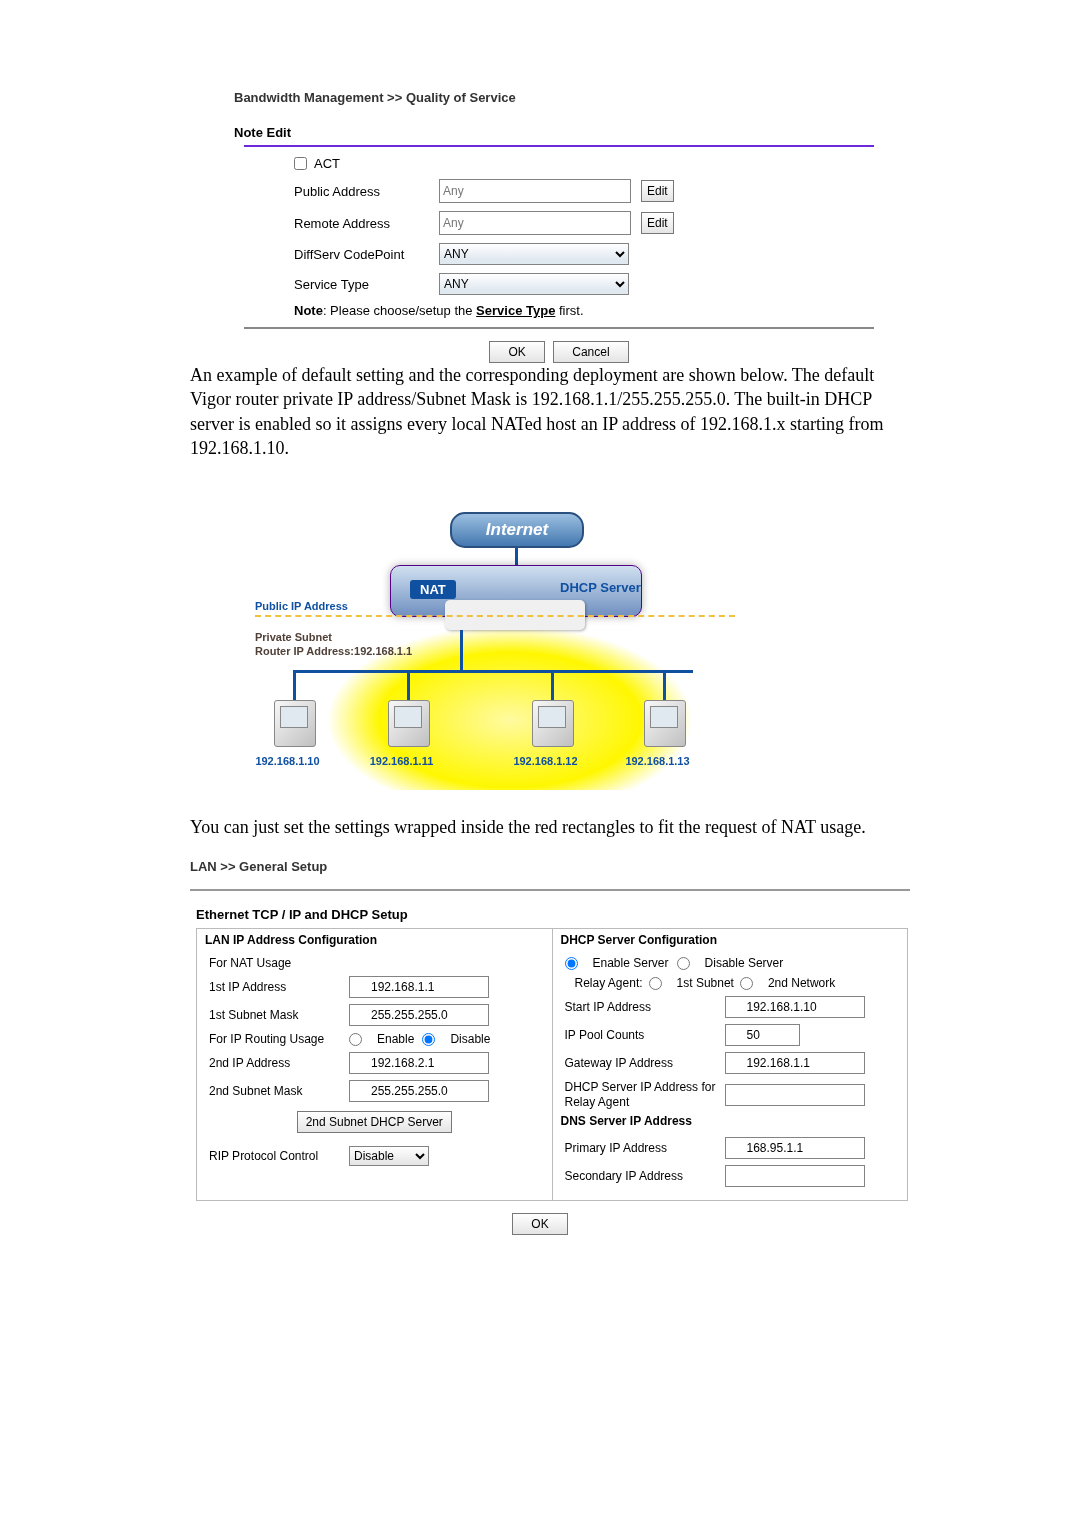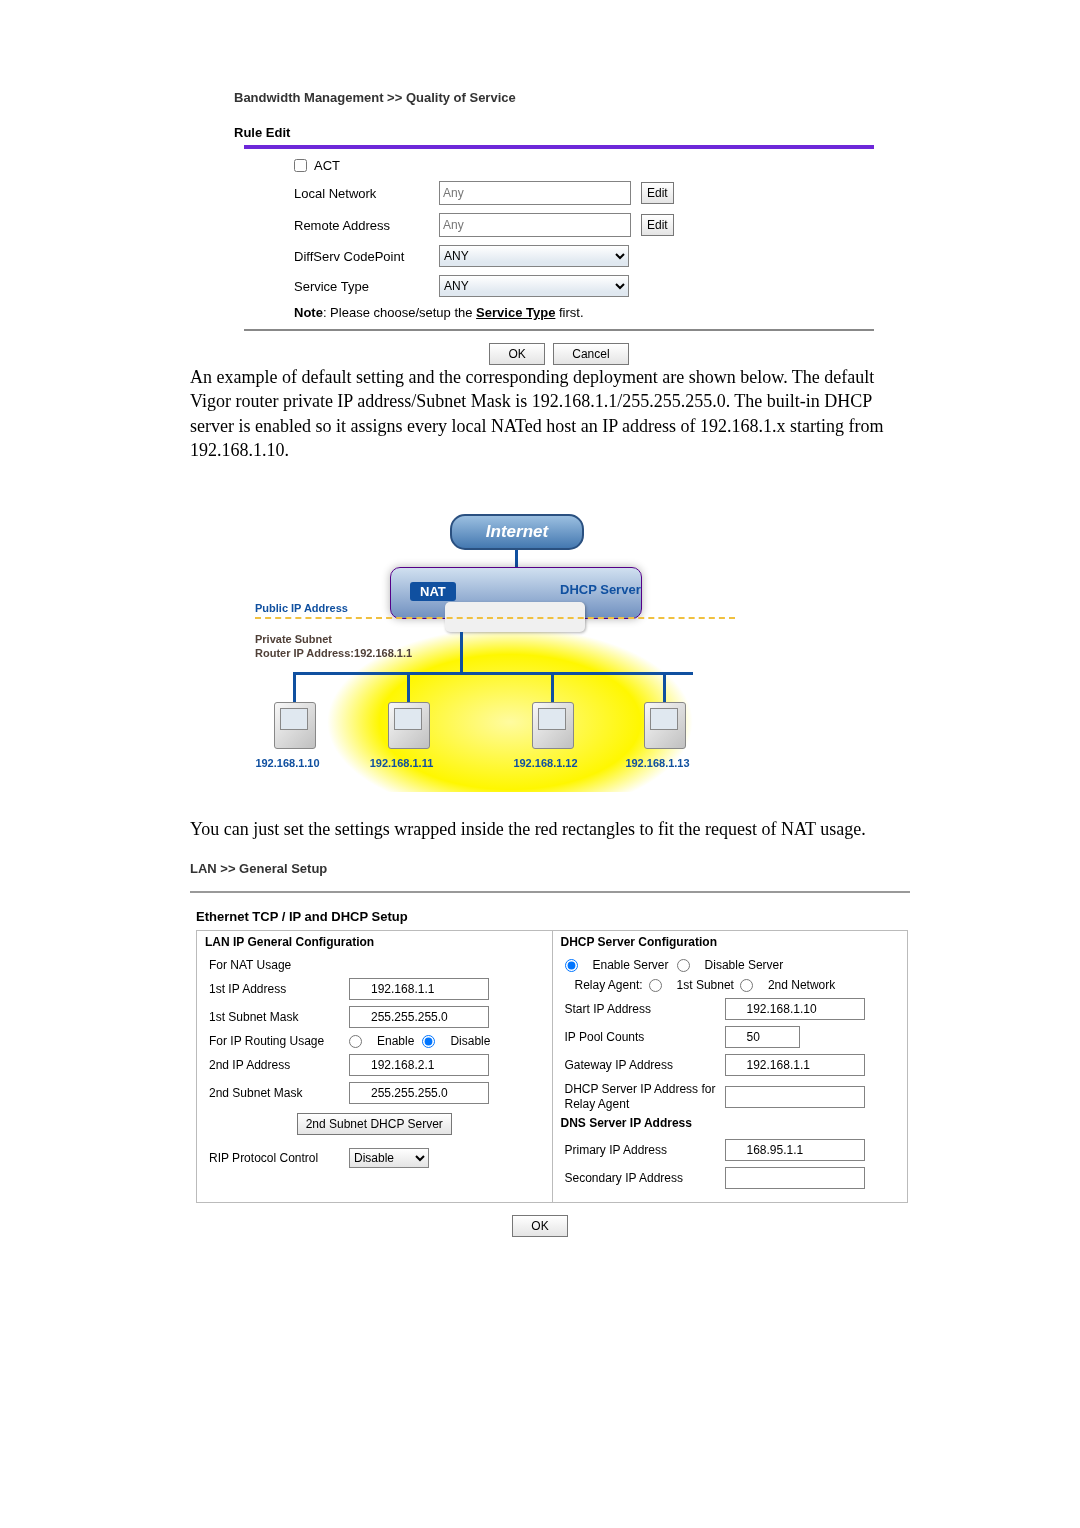--- a/index.html
+++ b/index.html
@@ -1,19 +1,19 @@
 <!DOCTYPE html>
 <html><head>
 <meta charset="utf-8">
 <style>
 body { margin:0; padding:0; background:#fff; font-family:Arial,Helvetica,sans-serif; color:#000; width:1080px; }
 .page { padding:90px 90px 40px 90px; width:900px; }
 .breadcrumb { font-size:13px; font-weight:bold; margin-left:144px; color:#333; margin-bottom:20px; }
 .rule-header { font-size:13px; font-weight:bold; margin-left:144px; margin-bottom:5px; }
-.panel1 { margin-left:154px; width:630px; border-top:4px solid #6d28d9; border-bottom:2px solid #888; padding:5px 0; }
+.panel1 { margin-left:154px; width:630px; border-top:2px solid #6d28d9; border-bottom:2px solid #888; padding:5px 0; }
 .panel1 .row { display:flex; align-items:center; padding:4px 0 4px 50px; font-size:13px; }
 .panel1 .lbl { width:145px; }
 .panel1 input[type=text] { width:185px; height:20px; font-size:12px; color:#777; background:#fff; border:1px solid #838383; padding-left:3px; }
 .panel1 select { width:190px; height:22px; font-size:12px; border:1px solid #838383; background:linear-gradient(#fff,#e0e8f0 80%); }
 .panel1 .editbtn { margin-left:10px; height:22px; font-size:12px; padding:0 5px; border:1px solid #777; background:linear-gradient(#fff,#e4e4e4); }
 .note-row { padding:4px 0 4px 50px; font-size:13px; }
 .underline { text-decoration:underline; font-weight:bold; }
 .btn-row { text-align:center; margin-top:12px; margin-left:154px; width:630px; }
 .btn-row button { height:22px; font-size:12px; padding:0 18px; border:1px solid #777; background:linear-gradient(#fff,#e4e4e4); margin:0 2px; }
 h2.sec { font-family:Arial,Helvetica,sans-serif; font-size:26px; font-weight:bold; margin:40px 0 15px 0; letter-spacing:1px; text-shadow:1px 1px 1px #ccc; }
@@ -53,28 +53,28 @@
 .btn-row2 button { height:22px; font-size:12px; padding:0 18px; border:1px solid #777; background:linear-gradient(#fff,#e4e4e4); }
 .footer { display:flex; justify-content:space-between; font-style:italic; font-family:Arial; font-size:13px; margin-top:60px; padding:0 4px; color:#555; }
 input[type=radio],input[type=checkbox]{ margin:0 3px 0 0; vertical-align:middle; }
 </style>
 </head>
 <body>
 
 <div class="page">
   <div class="breadcrumb">Bandwidth Management &gt;&gt; Quality of Service</div>
 
-  <div class="rule-header">Rule Edit</div>
+  <div class="rule-header">Note Edit</div>
   <div class="panel1">
     <div class="row">
       <input type="checkbox" style="">
       <span style="margin-left:4px">ACT</span>
     </div>
     <div class="row">
-      <span class="lbl">Local Network</span>
+      <span class="lbl">Public Address</span>
       <input type="text" readonly="" value="Any" style="">
       <button class="editbtn">Edit</button>
     </div>
     <div class="row">
       <span class="lbl">Remote Address</span>
       <input type="text" readonly="" value="Any" style="">
       <button class="editbtn">Edit</button>
     </div>
     <div class="row">
       <span class="lbl">DiffServ CodePoint</span>
@@ -130,21 +130,21 @@
   </div>
 
   <div class="body-text" style="margin-top:25px">You can just set the settings wrapped inside the red rectangles to fit the request of NAT usage.</div>
 
   <div class="breadcrumb2">LAN &gt;&gt; General Setup</div>
   <hr class="hr2">
   <div class="panel2-title">Ethernet TCP / IP and DHCP Setup</div>
 
   <div class="panel2">
     <div class="col">
-      <div class="header">LAN IP General Configuration</div>
+      <div class="header">LAN IP Address Configuration</div>
       <div class="row2" style="padding-left:4px">For NAT Usage</div>
       <div class="row2">
           <span class="lbl2">1st IP Address</span>
           <input type="text" value="192.168.1.1" style="">
         </div>
       <div class="row2">
           <span class="lbl2">1st Subnet Mask</span>
           <input type="text" value="255.255.255.0" style="">
         </div>
       <div class="row2">

